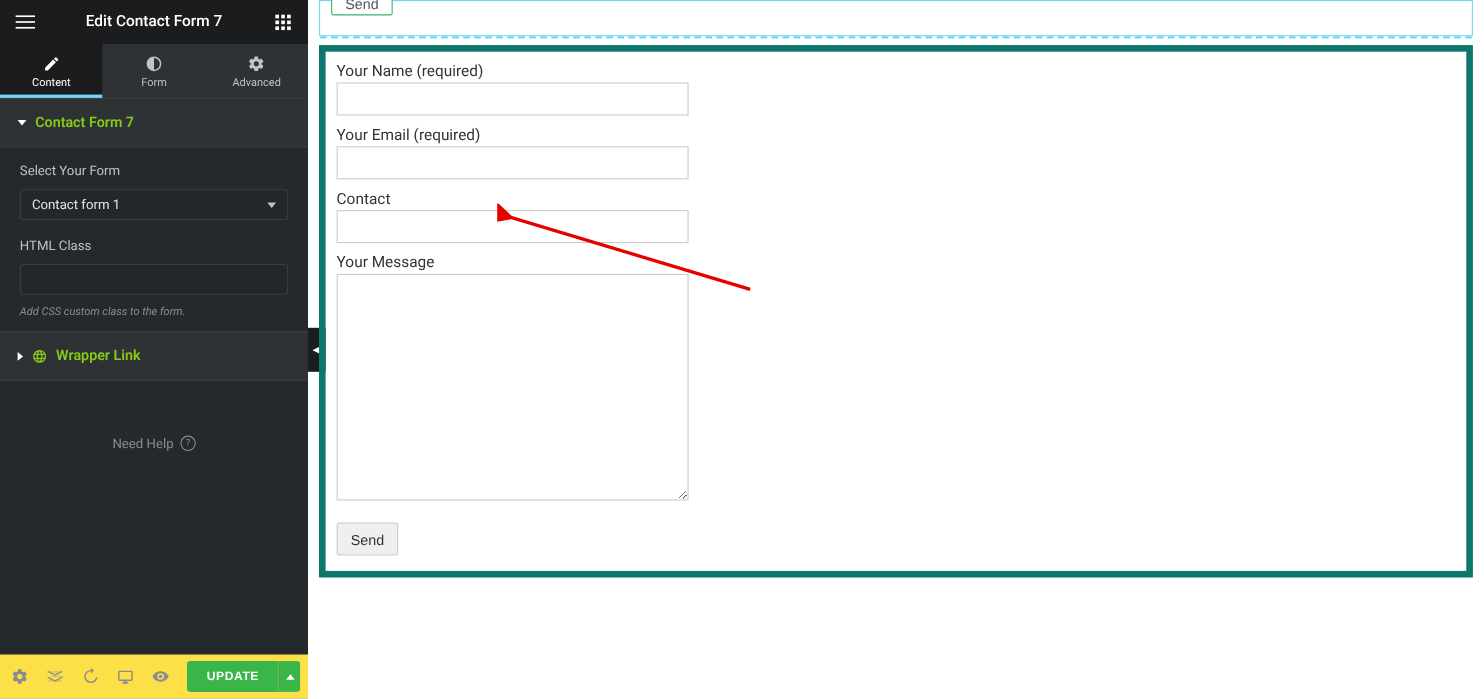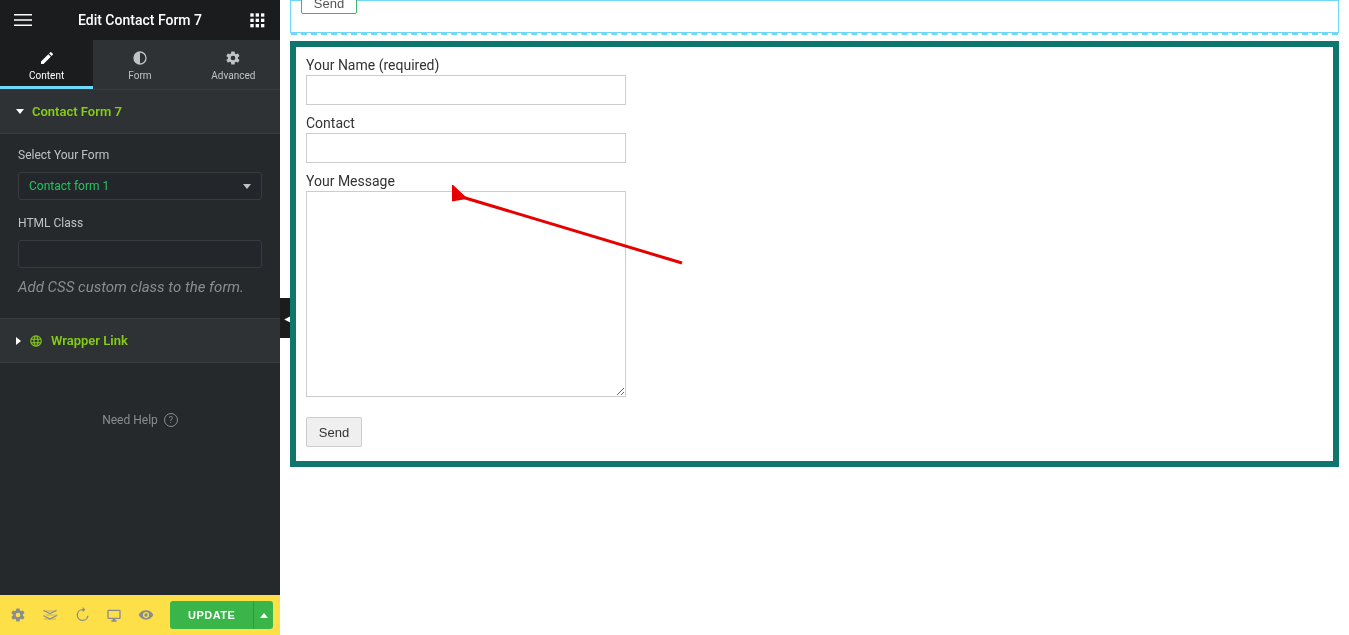--- a/index.html
+++ b/index.html
@@ -20,24 +20,24 @@
   .tab svg { width: 16px; height: 16px; }
 
   .section-head { display: flex; align-items: center; gap: 8px; padding: 14px 16px; font-size: 13px; font-weight: 600; color: #84cc16; background: #2f3235; border-top: 1px solid #3a3d40; border-bottom: 1px solid #3a3d40; cursor: pointer; }
   .section-head .caret { width: 0; height: 0; border-left: 4px solid transparent; border-right: 4px solid transparent; }
   .section-head.open .caret { border-top: 5px solid #fff; }
   .section-head.closed .caret { border-left: 5px solid #fff; border-top: 4px solid transparent; border-bottom: 4px solid transparent; border-right: 0; }
   .section-head .globe { width: 14px; height: 14px; }
 
   .section-body { padding: 14px 18px 8px; }
   .field-label { font-size: 12px; color: #c0c2c4; margin-bottom: 10px; }
-  .select { position: relative; width: 100%; height: 28px; background: #23262a; border: 1px solid #3a3d40; border-radius: 3px; display: flex; align-items: center; padding: 0 10px; font-size: 12px; color: #22c55e; cursor: pointer; margin-bottom: 16px; }
+  .select { position: relative; width: 100%; height: 28px; background: #23262a; border: 1px solid #3a3d40; border-radius: 3px; display: flex; align-items: center; padding: 0 10px; font-size: 12px; color: #e5e5e5; cursor: pointer; margin-bottom: 16px; }
   .select .sel-caret { position: absolute; right: 10px; width: 0; height: 0; border-left: 4px solid transparent; border-right: 4px solid transparent; border-top: 5px solid #c0c2c4; }
   .text-input { width: 100%; height: 28px; background: #23262a; border: 1px solid #3a3d40; border-radius: 3px; color: #e0e1e3; padding: 0 10px; font-size: 12px; margin-bottom: 10px; }
-  .hint { font-size: 15px; font-style: italic; color: #8a8d90; margin-bottom: 14px; }
+  .hint { font-size: 10px; font-style: italic; color: #8a8d90; margin-bottom: 4px; }
 
   .need-help { text-align: center; font-size: 12px; color: #8a8d90; padding: 50px 0; display: flex; align-items: center; justify-content: center; gap: 6px; cursor: pointer; }
   .need-help .q { width: 14px; height: 14px; border: 1px solid #8a8d90; border-radius: 50%; display: inline-flex; align-items: center; justify-content: center; font-size: 9px; }
 
   .side-footer { position: absolute; left: 0; right: 0; bottom: 0; height: 40px; background: #fde047; display: flex; align-items: center; padding: 0 10px; gap: 16px; }
   .side-footer .ficon { width: 16px; height: 16px; color: #8a8d90; display: flex; align-items: center; justify-content: center; cursor: pointer; }
   .update-wrap { margin-left: auto; display: flex; }
   .update-btn { height: 28px; background: #39b54a; color: #fff; font-size: 11px; font-weight: 700; border: none; padding: 0 18px; border-radius: 3px 0 0 3px; cursor: pointer; letter-spacing: .5px; }
   .update-caret { width: 20px; height: 28px; background: #39b54a; border-left: 1px solid rgba(0,0,0,.15); border-radius: 0 3px 3px 0; display: flex; align-items: center; justify-content: center; cursor: pointer; }
   .update-caret span { width: 0; height: 0; border-left: 4px solid transparent; border-right: 4px solid transparent; border-bottom: 5px solid #fff; }
@@ -184,20 +184,24 @@
   <div class="widget-top">
     <button class="send1">Send</button>
   </div>
 
   <div class="widget-main">
     <div class="form-group">
       <label class="form-label">Your Name (required)</label>
       <input class="tinput" style="">
     </div>
     <div class="form-group">
+      <label class="form-label">Your Email (required)</label>
+      <input class="tinput" style="">
+    </div>
+    <div class="form-group">
       <label class="form-label">Contact</label>
       <input class="tinput" style="">
     </div>
     <div class="form-group">
       <label class="form-label">Your Message</label>
       <textarea class="tarea" style=""></textarea>
     </div>
     <button class="send2">Send</button>
   </div>
 

